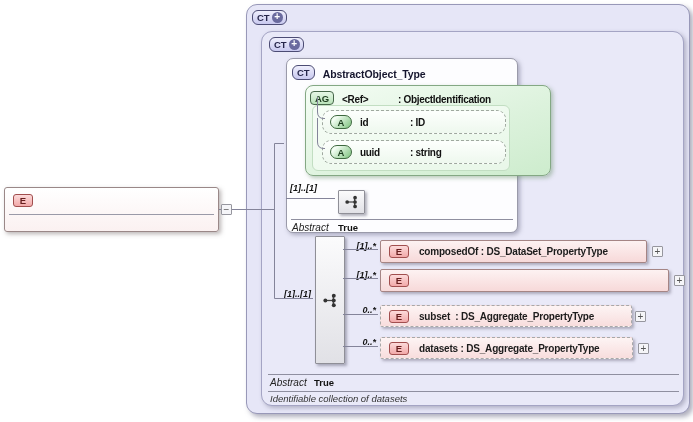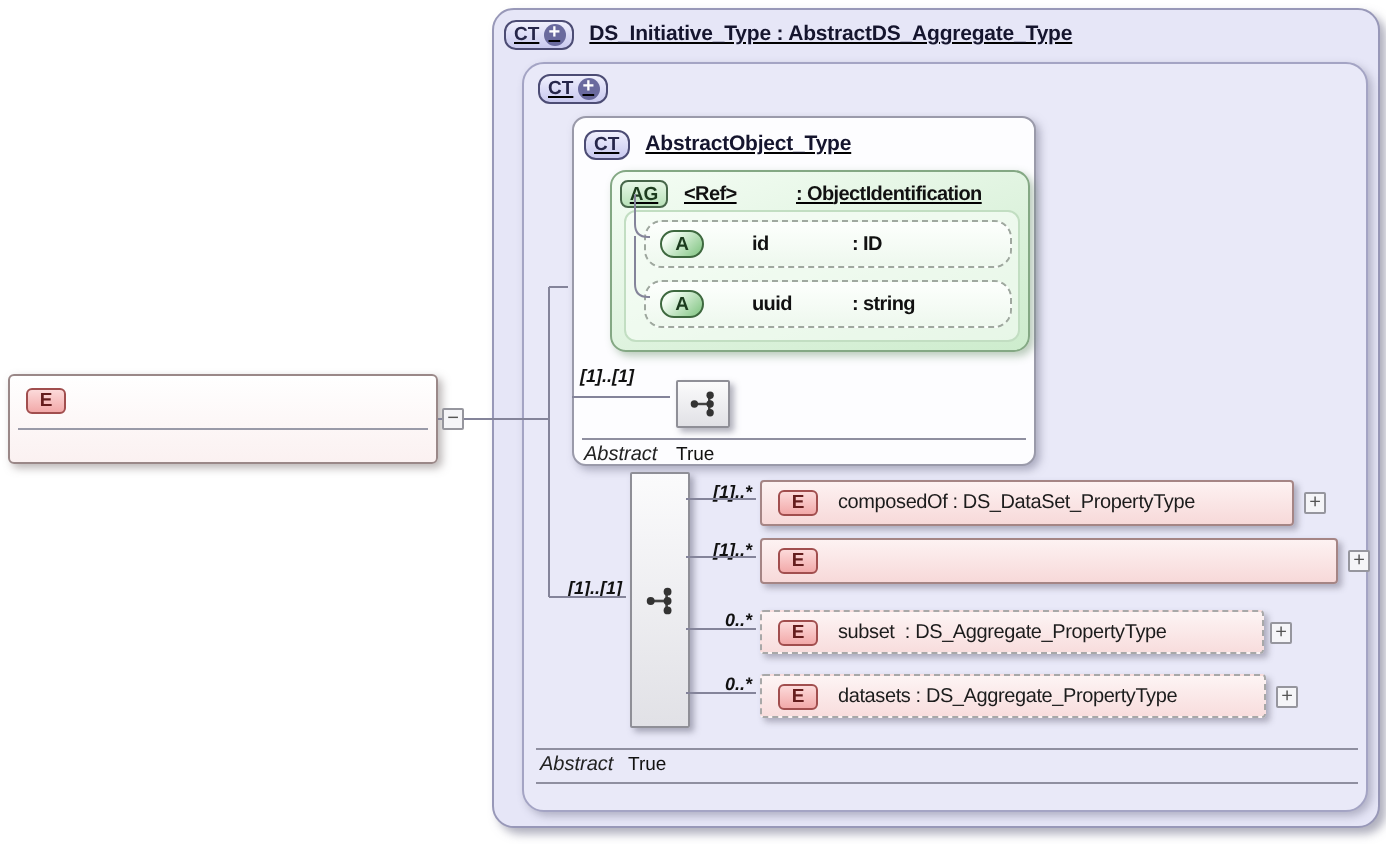--- a/index.html
+++ b/index.html
@@ -11,21 +11,21 @@
         background:#e6e6f7;box-shadow:3px 3px 5px rgba(110,110,135,.55);}
   .cbox.inner2{background:#e9e9f8;border-color:#a4a4c4;box-shadow:2px 2px 4px rgba(110,110,135,.45);}
   .whitebox{position:absolute;border:1px solid #9a9aaa;border-radius:7px;
         background:#fdfdff;box-shadow:2px 2px 4px rgba(110,110,135,.5);}
   .greenbox{position:absolute;border:1px solid #84a884;border-radius:8px;
         background:linear-gradient(160deg,#f5fdf5 0%,#dcf2dc 60%,#cdeccd 100%);
         box-shadow:2px 2px 4px rgba(100,140,100,.45);}
   .greenpanel{position:absolute;border:1px solid #c2dec2;border-radius:6px;background:rgba(252,255,252,.55);}
 
   
-  .hdr{position:absolute;display:flex;align-items:center;gap:8px;height:16px;text-decoration:underline;}
+  .hdr{position:absolute;display:flex;align-items:flex-end;gap:8px;height:16px;}
   .t-title{font-weight:bold;font-size:10.5px;color:#15152e;white-space:pre;letter-spacing:-.1px;}
   .badge-ct{display:inline-flex;align-items:center;gap:2px;height:15px;padding:0 3px 0 4px;
         border:1px solid #4c4c74;border-radius:6px;color:#26264a;
         background:linear-gradient(#efeffd,#c9c9ef);font-weight:bold;font-size:9.5px;}
   .badge-ct.noplus{padding:0 4px;}
   .plus-circle{display:inline-block;width:11px;height:11px;border-radius:50%;background:#6a6a9e;
         color:#fff;font-size:10px;line-height:10px;text-align:center;font-weight:bold;}
   .badge-e{display:inline-block;width:20px;height:13px;border:1px solid #a14e4e;border-radius:3px;
         background:linear-gradient(#fcdada,#f2a9a9);color:#651d1d;
         font-weight:bold;font-size:9.5px;line-height:12px;text-align:center;flex:0 0 auto;}
@@ -48,40 +48,40 @@
   .prop-value{position:absolute;left:86px;font-weight:bold;font-size:8.5px;color:#111;}
 
   
   .toggle{position:absolute;width:11px;height:11px;border:1px solid #96969e;background:#f5f5f8;
         color:#555;font-size:10px;line-height:9px;text-align:center;z-index:20;border-radius:1px;}
 
   
   .attr-row{position:absolute;display:flex;align-items:center;height:24px;padding-left:7px;
         border:1px dashed #9fa89f;border-radius:9px;
         background:linear-gradient(#fdfffd,#eef8ee);}
-  .g-name{font-weight:bold;font-size:10px;letter-spacing:-.3px;color:#111;margin-left:24px;width:50px;white-space:pre;}
+  .g-name{font-weight:bold;font-size:10px;letter-spacing:-.3px;color:#111;margin-left:8px;width:50px;white-space:pre;}
   .g-type{font-weight:bold;font-size:10px;letter-spacing:-.3px;color:#111;white-space:pre;}
 
   
   .el-row{position:absolute;display:flex;align-items:center;padding-left:8px;gap:10px;
         border:1px solid #a58585;border-radius:2px;
         background:linear-gradient(#fdf2f2,#f7d9d9);box-shadow:2px 2px 3px rgba(100,95,115,.45);}
   .el-row.optional{border:1px dashed #a8a8a8;background:linear-gradient(#fdf4f4,#f8dddd);}
-  .el-label{font-weight:normal;font-size:10px;letter-spacing:-.2px;color:#1c1c1c;white-space:pre;}
+  .el-label{font-weight:bold;font-size:10px;letter-spacing:-.2px;color:#1c1c1c;white-space:pre;}
 
   
   .compositor{position:absolute;border:1px solid #8f8f97;border-radius:1px;
         background:linear-gradient(180deg,#fbfbfc,#e1e1e6);
         box-shadow:2px 2px 3px rgba(100,100,120,.5);display:flex;align-items:center;justify-content:center;}
 
   
   .card{position:absolute;font-size:9px;font-weight:bold;font-style:italic;color:#111;white-space:nowrap;}
   .sep{position:absolute;height:1px;background:#8f8fa0;}
   .foot-label{position:absolute;font-style:italic;font-size:10px;color:#222;}
-  .foot-value{position:absolute;font-weight:normal;font-size:9.5px;color:#111;}
+  .foot-value{position:absolute;font-weight:bold;font-size:9.5px;color:#111;}
   .annotation{position:absolute;font-style:italic;font-size:9.5px;color:#333;white-space:pre;}
 
   svg.wires{position:absolute;left:0;top:0;z-index:10;pointer-events:none;}
 </style>
 </head>
 <body>
 
 <div class="canvas">
 
   <div class="left-el">
@@ -92,40 +92,39 @@
   </div>
 
   <div class="toggle" style="left:221px;top:204px;">−</div>
 
   <div class="cbox" style="left:246px;top:4px;width:444px;height:410px;">
     <div class="hdr" style="left:5px;top:4px;">
       <span class="badge-ct">
         <span>CT</span>
           <span class="plus-circle">+</span>
       </span>
-      <span class="t-title">DS_Initiative_Type : AbstractDS_Aggregate_Type</span>
     </div>
 
     <div class="cbox inner2" style="left:14px;top:26px;width:423px;height:375px;">
       <div class="hdr" style="left:7px;top:4px;">
         <span class="badge-ct">
           <span>CT</span>
             <span class="plus-circle">+</span>
         </span>
       </div>
 
       <div class="whitebox" style="left:24px;top:26px;width:232px;height:175px;">
         <div class="hdr" style="left:5px;top:5px;">
           <span class="badge-ct noplus">
               <span>CT</span>
             </span>
           <span class="t-title">AbstractObject_Type</span>
         </div>
 
-        <div class="greenbox" style="left:18px;top:26px;width:210px;height:91px;">
+        <div class="greenbox" style="left:18px;top:26px;width:246px;height:91px;">
           <div class="hdr" style="left:4px;top:3px;">
             <span class="badge-ag">AG</span>
             <span class="g-name" style="width:54px;margin-left:0;">&lt;Ref&gt;</span>
             <span class="g-type" style="margin-left:-6px;">: ObjectIdentification</span>
           </div>
           <div class="greenpanel" style="left:6px;top:19px;width:198px;height:66px;"></div>
           <div class="attr-row" style="left:16px;top:24px;width:184px;">
             <span class="badge-a">A</span>
             <span class="g-name">id</span>
             <span class="g-type">: ID</span>
@@ -191,20 +190,21 @@
       <div class="el-row optional" style="left:118px;top:305px;width:253px;height:22px;">
         <span class="badge-e">E</span>
         <span class="el-label">datasets : DS_Aggregate_PropertyType</span>
       </div>
       <div class="toggle" style="left:376px;top:311px;">+</div>
 
       <div class="sep" style="left:6px;top:342px;width:411px;"></div>
       <span class="foot-label" style="left:8px;top:345px;">Abstract</span>
       <span class="foot-value" style="left:52px;top:345px;">True</span>
       <div class="sep" style="left:6px;top:359px;width:411px;"></div>
+      <span class="annotation" style="left:8px;top:361px;">Identifiable collection of datasets</span>
     </div>
   </div>
 
   <svg class="wires" width="693" height="422" viewBox="0 0 693 422">
     <g stroke="#84849a" stroke-width="1" fill="none">
 
       <path d="M219,209.5 H274.5"></path>
 
       <path d="M274.5,143.5 V298.5"></path>
       <path d="M274.5,143.5 H284"></path>

